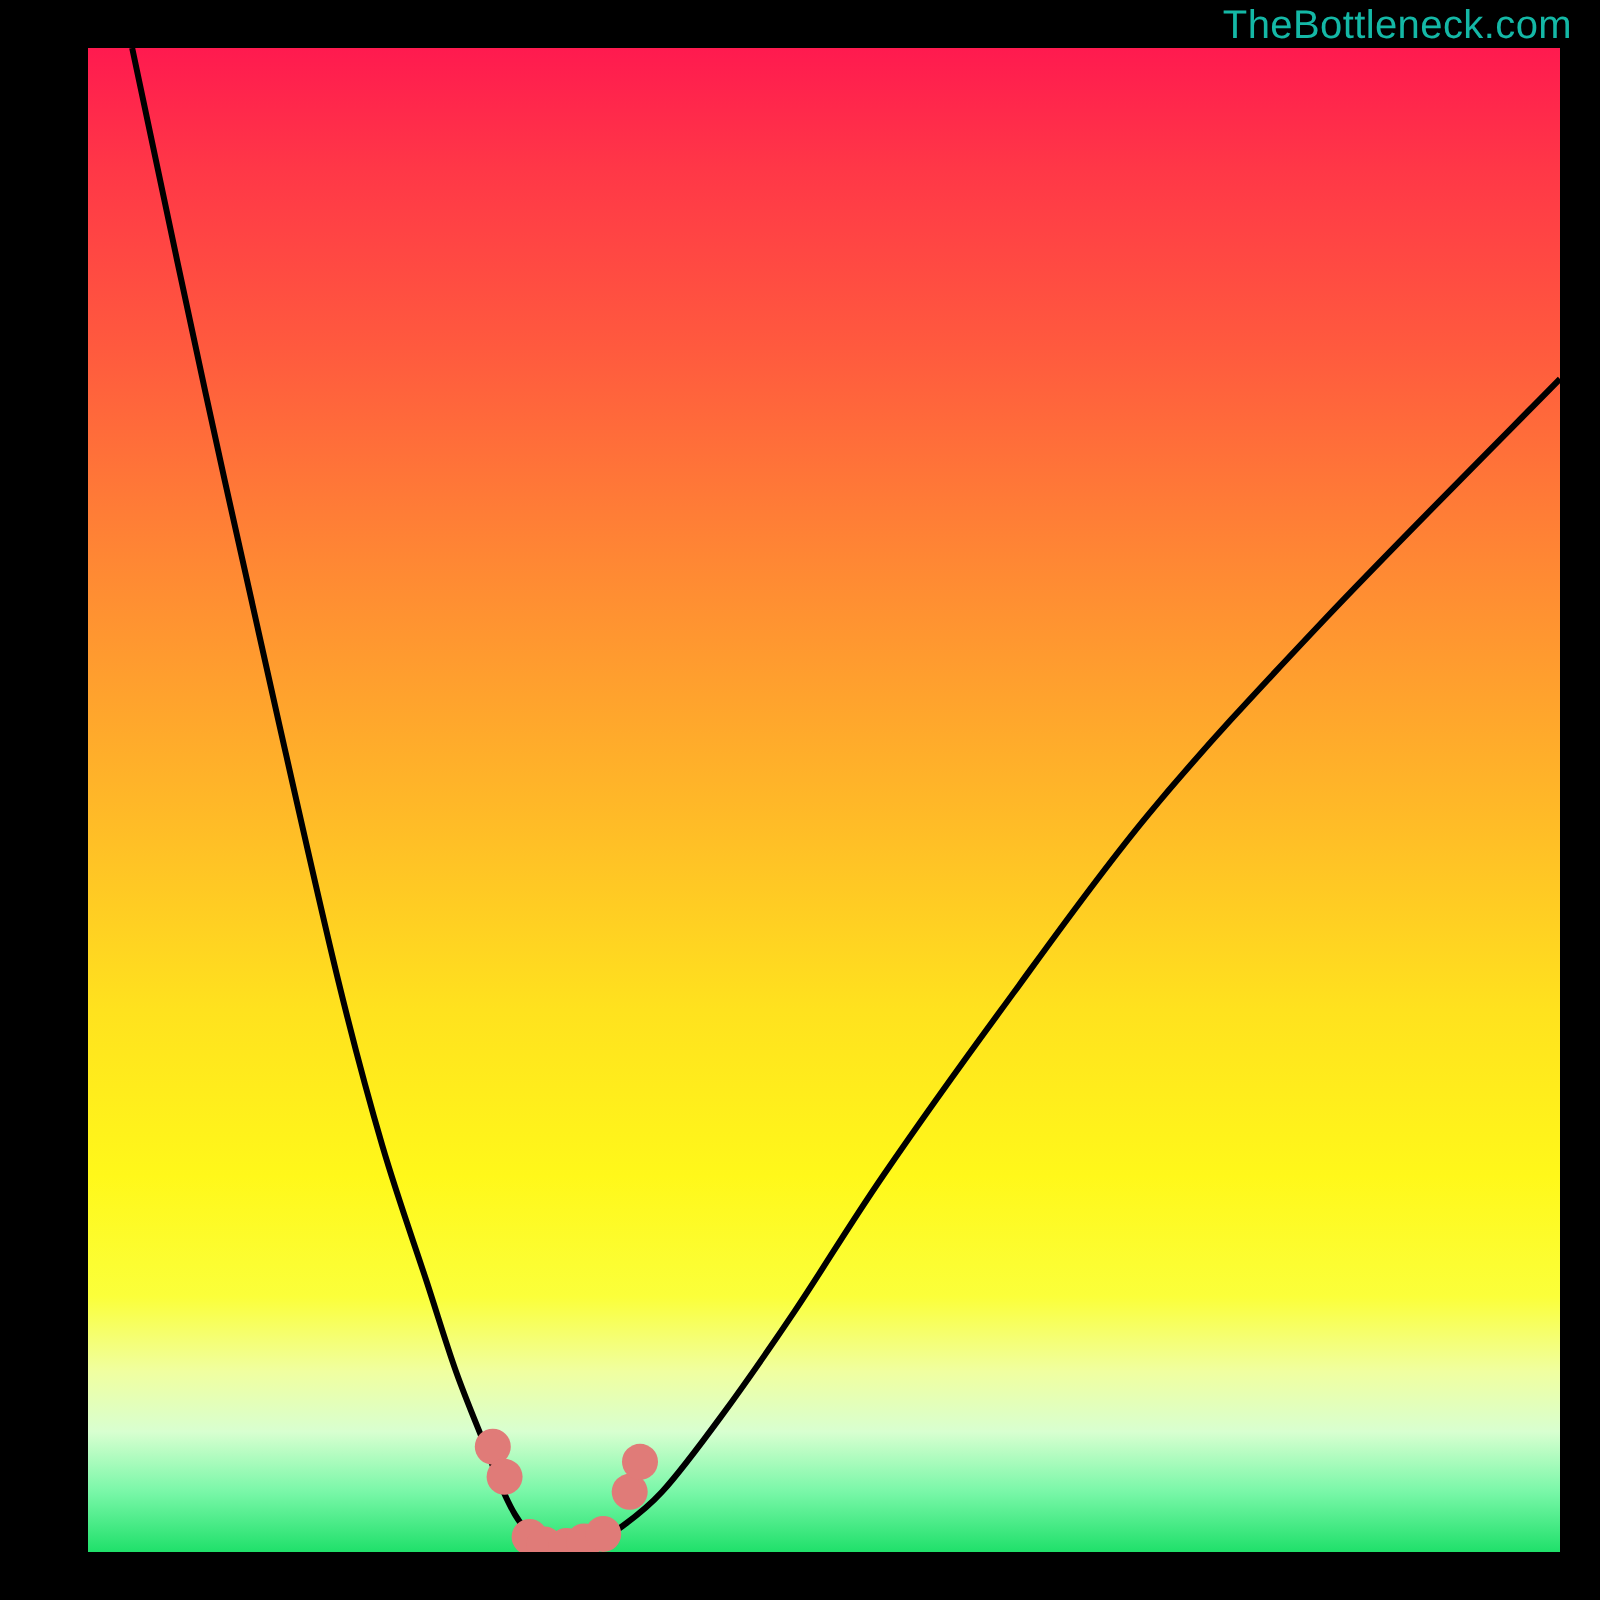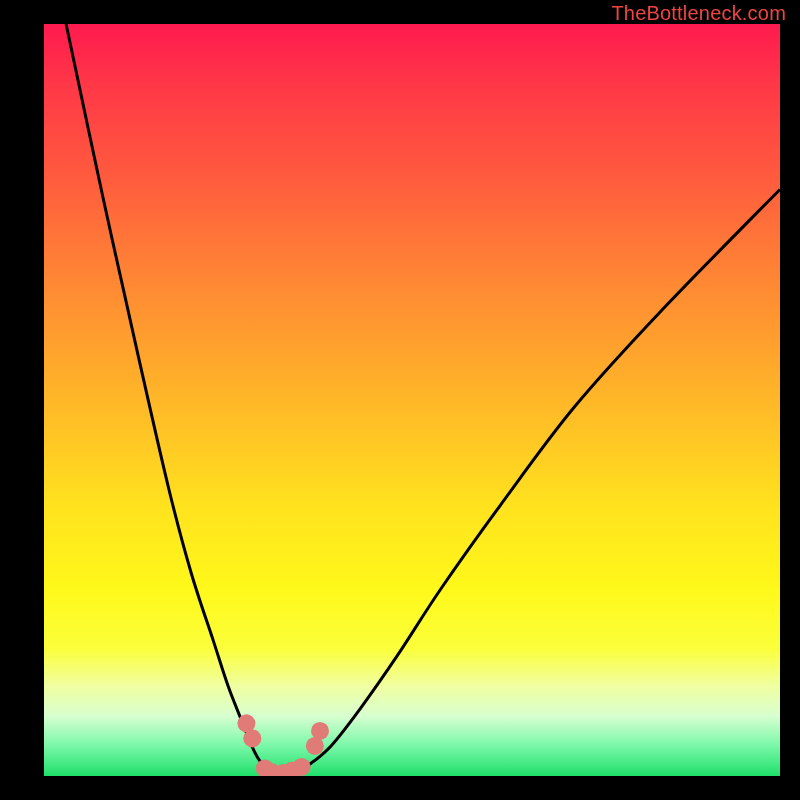--- a/index.html
+++ b/index.html
@@ -43,21 +43,21 @@
       #79f7a8 96%,
       #1fe06a 100%
     );
   }
   .watermark {
     position: absolute;
     top: 2px;
     right: 14px;
     font-family: Arial, Helvetica, sans-serif;
     font-size: 20px;
-    color: #ef4444;
+    color: #14b8a6;
     letter-spacing: 0.2px;
   }
   svg.curves {
     position: absolute;
     inset: 0;
   }
 </style>
 </head>
 <body>
 

